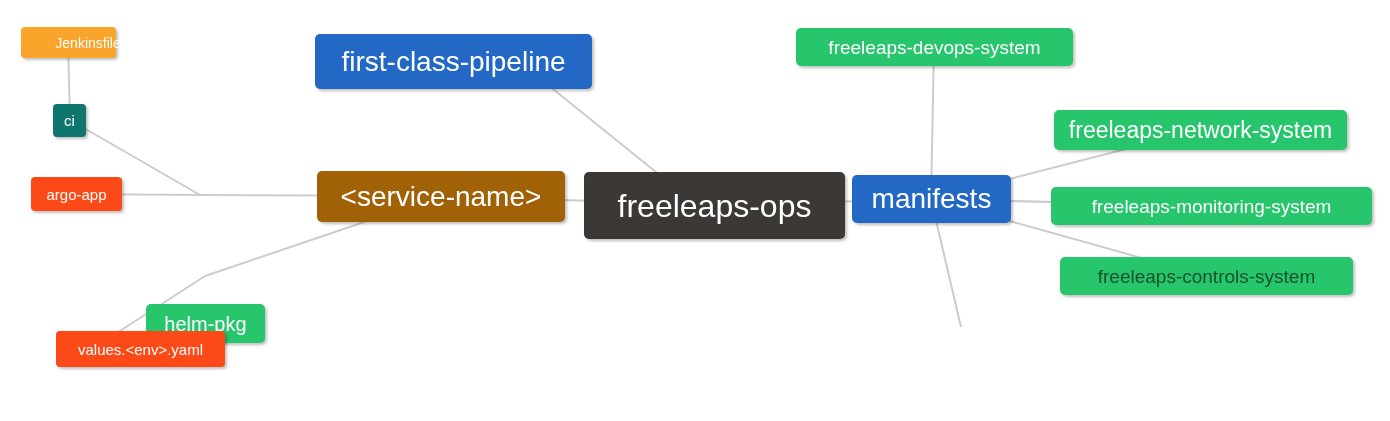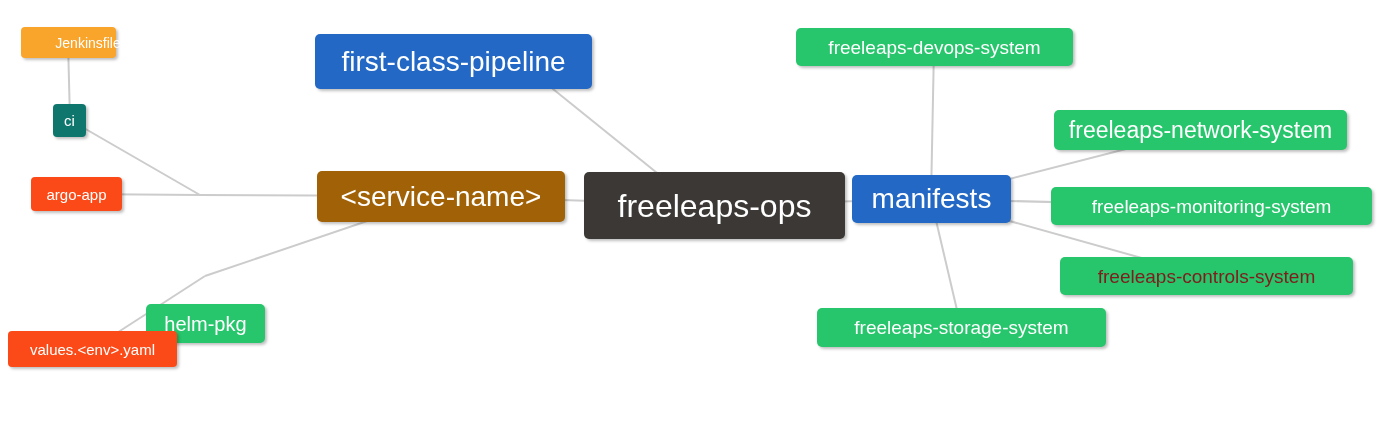--- a/index.html
+++ b/index.html
@@ -72,24 +72,23 @@
     <line x1="931" y1="199" x2="1200" y2="130" stroke-width="2" stroke="#CCCCCC"></line>
     <line x1="931" y1="199" x2="1211" y2="206" stroke-width="2" stroke="#CCCCCC"></line>
     <line x1="931" y1="199" x2="1206" y2="276" stroke-width="2" stroke="#CCCCCC"></line>
     <line x1="931" y1="199" x2="961" y2="327" stroke-width="2" stroke="#CCCCCC"></line>
   </svg>
 
   <div class="node n-jenkinsfile" style="background: rgb(249, 164, 43); color: rgb(255, 255, 255); padding-left: 39px;">Jenkinsfile</div>
   <div class="node n-ci" style="background: #0f766e; color: rgb(255, 255, 255);">ci</div>
   <div class="node n-argo" style="background: rgb(251, 74, 23); color: rgb(255, 255, 255);">argo-app</div>
   <div class="node n-helm" style="background: rgb(39, 197, 108); color: rgb(255, 255, 255); margin-top: 47px;">helm-pkg</div>
-  <div class="node n-values" style="background: rgb(251, 74, 23); color: rgb(255, 255, 255);">values.&lt;env&gt;.yaml</div>
+  <div class="node n-values" style="background: rgb(251, 74, 23); color: rgb(255, 255, 255); margin-left: 48px;">values.&lt;env&gt;.yaml</div>
   <div class="node n-pipeline" style="background: rgb(34, 104, 196); color: rgb(255, 255, 255);">first-class-pipeline</div>
   <div class="node n-service" style="background: #a16207; color: rgb(255, 255, 255);">&lt;service-name&gt;</div>
   <div class="node n-ops" style="background: rgb(59, 56, 53); color: rgb(255, 255, 255);">freeleaps-ops</div>
   <div class="node n-manifests" style="background: rgb(34, 104, 196); color: rgb(255, 255, 255);">manifests</div>
   <div class="node n-devops" style="background: rgb(39, 197, 108); color: rgb(255, 255, 255);">freeleaps-devops-system</div>
   <div class="node n-network" style="background: rgb(39, 197, 108); color: rgb(255, 255, 255);">freeleaps-network-system</div>
   <div class="node n-monitoring" style="background: rgb(39, 197, 108); color: rgb(255, 255, 255);">freeleaps-monitoring-system</div>
-  <div class="node n-controls" style="background: rgb(39, 197, 108); color: #7f1d1d;">freeleaps-controls-system</div>
-  <div class="node n-storage" style="background: rgb(39, 197, 108); color: rgb(255, 255, 255);">freeleaps-storage-system</div>
+  <div class="node n-controls" style="background: rgb(39, 197, 108); color: #14532d;">freeleaps-controls-system</div>
 
 </div>
 
 </body></html>

